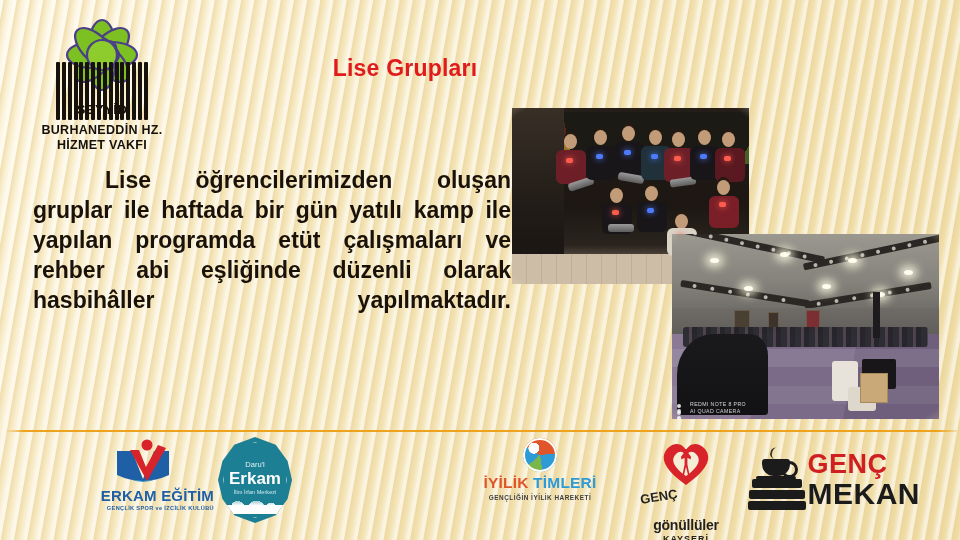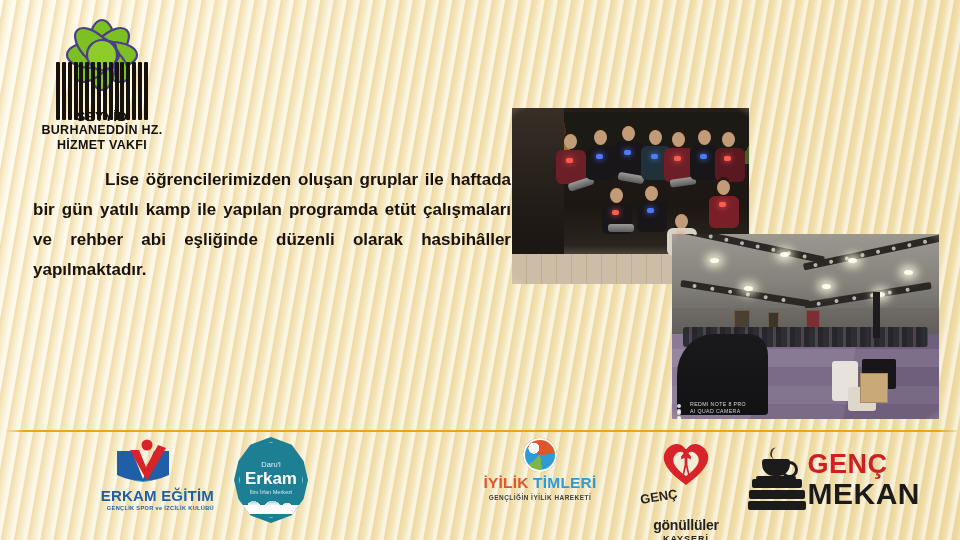--- a/index.html
+++ b/index.html
@@ -28,39 +28,39 @@
   
   .brand{position:absolute;left:22px;top:10px;width:160px;text-align:center;}
   .brand .mark{position:relative;width:120px;height:110px;margin:0 auto;}
   .flower{position:absolute;left:50%;top:2px;transform:translateX(-50%);}
   .bars{position:absolute;left:50%;top:52px;transform:translateX(-50%);
         width:92px;height:58px;display:flex;justify-content:space-between;}
   .bars span{width:4px;background:#16110b;border-radius:1px;}
   .seyyid{
     position:absolute;left:50%;top:92px;transform:translateX(-50%);
     font-weight:bold;font-size:13px;letter-spacing:.5px;color:#16110b;
-    background:transparent;padding:0 0;z-index:3;margin-top:7px;
+    background:transparent;padding:0 0;z-index:3;
   }
   .brand .l2,.brand .l3{
     font-weight:bold;font-size:12.5px;letter-spacing:.3px;color:#16110b;
     line-height:14px;margin-top:1px;
   }
   .brand .l2{margin-top:3px;}
 
   
   .title{
     position:absolute;left:0;top:55px;width:960px;text-align:center;
     font-size:23px;font-weight:bold;color:#e01b1b;letter-spacing:.2px;
   }
   .title-inner{display:inline-block;transform:translateX(-75px);}
 
   
   .body-text{
     position:absolute;left:33px;top:165px;width:478px;
-    font-size:17px;line-height:30px;color:#1a1208;font-weight:bold;
+    font-size:23px;line-height:30px;color:#1a1208;font-weight:bold;
     text-align:justify;text-justify:inter-word;
   }
   .body-text p{margin:0;text-indent:72px;}
   .body-text p.p2{margin-top:0px;}
   .body-text p:last-child:after{content:"";display:inline-block;width:100%;}
 
   
   .photo{position:absolute;overflow:hidden;}
   .photo .inner{position:absolute;inset:0;}
   .photo.soft{
@@ -134,21 +134,21 @@
   .footer{position:absolute;left:0;top:437px;width:960px;height:100px;}
   .flogo{position:absolute;top:0;height:96px;}
 
   
   #logo-erkam{left:72px;width:142px;text-align:right;}
   #logo-erkam .ico{position:relative;width:74px;height:48px;margin:2px auto 0;}
   #logo-erkam .n1{font:bold 15px "Liberation Sans",sans-serif;color:#1f5fa6;letter-spacing:.2px;}
   #logo-erkam .n2{font:bold 5.6px "Liberation Sans",sans-serif;color:#1f5fa6;letter-spacing:.35px;margin-top:1px;}
 
   
-  #logo-darul{left:228px;width:86px;}
+  #logo-darul{left:212px;width:86px;}
   .badge{position:relative;width:74px;height:86px;margin:0 auto;
     background:#1d7f94;
     clip-path:polygon(50% 0%,78% 9%,94% 28%,100% 50%,94% 72%,78% 91%,50% 100%,22% 91%,6% 72%,0% 50%,6% 28%,22% 9%);
     display:flex;flex-direction:column;align-items:center;justify-content:center;}
   .badge .ring{position:absolute;inset:5px;border:1.5px solid rgba(255,255,255,.55);
     clip-path:polygon(50% 0%,78% 9%,94% 28%,100% 50%,94% 72%,78% 91%,50% 100%,22% 91%,6% 72%,0% 50%,6% 28%,22% 9%);}
   .badge .t1{font-size:7.5px;color:#dff0f4;margin-top:-6px;}
   .badge .t2{font-size:17px;color:#fff;font-weight:600;line-height:19px;}
   .badge .t3{font-size:5.6px;color:#cfe7ec;margin-top:1px;}
   .badge .sky{position:absolute;left:6px;right:6px;bottom:9px;height:20px;
@@ -252,20 +252,23 @@
           <span></span>
           <span></span>
           <span></span>
       </div>
       <div class="seyyid">SEYYİD</div>
     </div>
     <div class="l2">BURHANEDDİN HZ.</div>
     <div class="l3">HİZMET VAKFI</div>
   </div>
 
+  <div class="title">
+    <span class="title-inner">Lise Grupları</span>
+  </div>
 
   <div class="body-text">
     <p class="p1">Lise öğrencilerimizden oluşan gruplar ile haftada bir gün yatılı kamp ile yapılan programda etüt çalışmaları ve rehber abi eşliğinde düzenli olarak hasbihâller yapılmaktadır.</p>
   </div>
 
   <div class="photo soft" id="photo-lasertag">
     <div class="inner">
       <div class="lt-bg"></div>
       <div class="lt-graf"></div>
       <div class="lt-wallL"></div>

